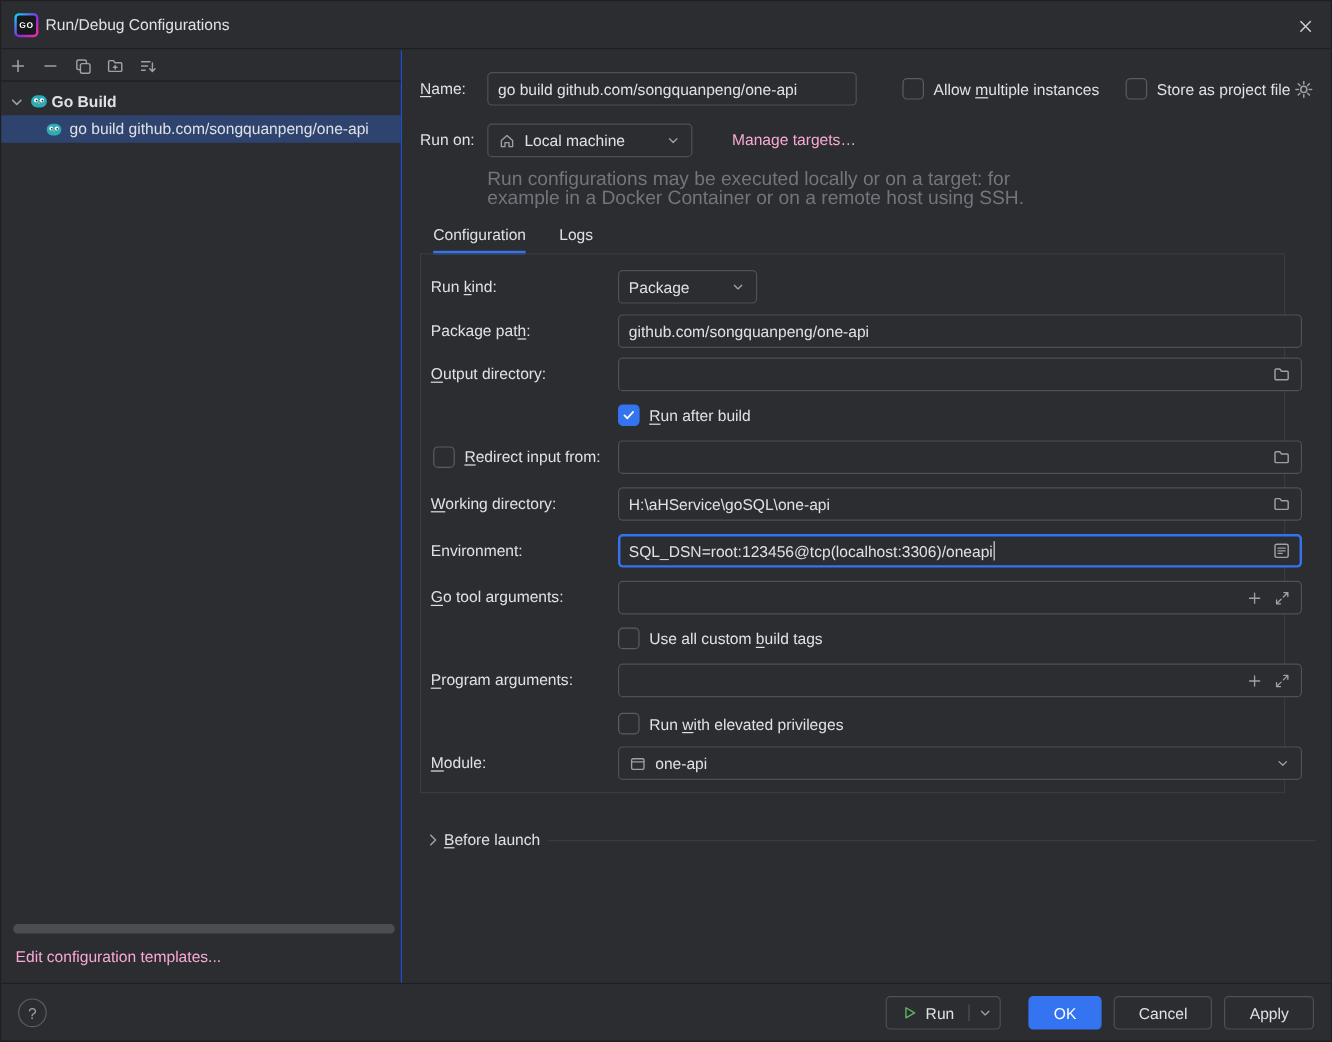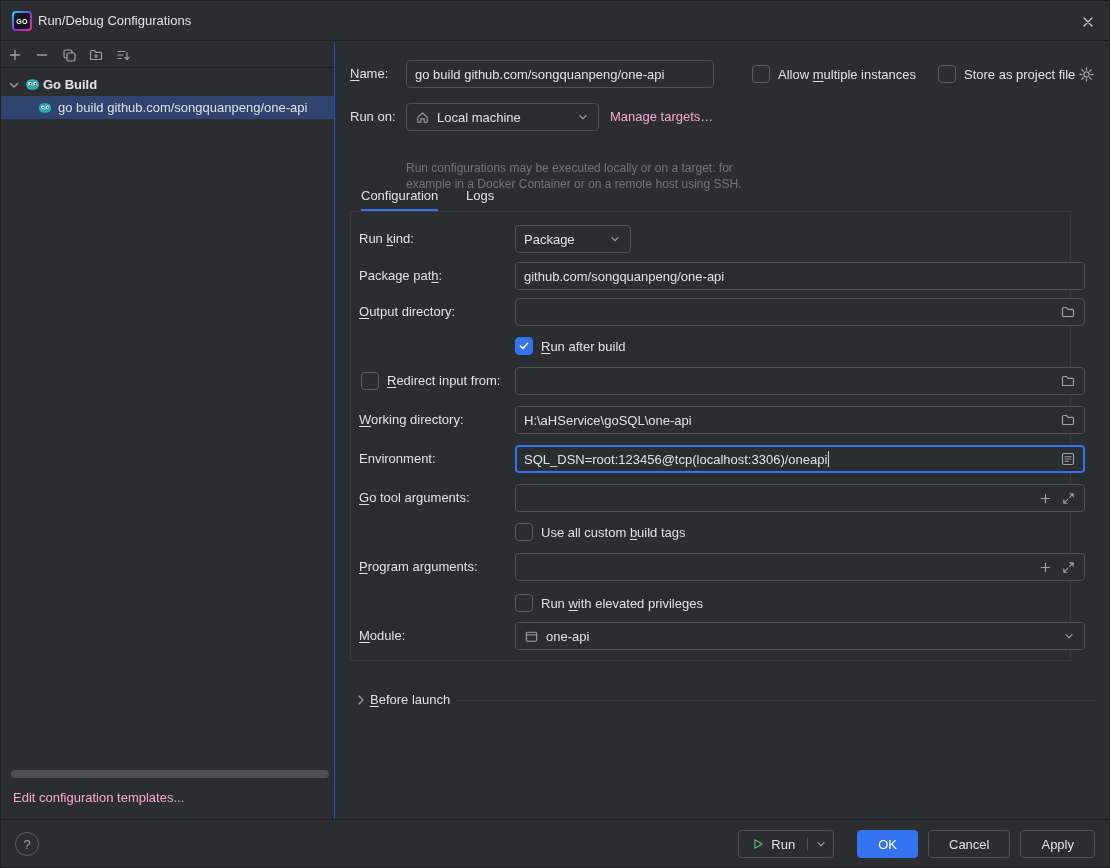--- a/index.html
+++ b/index.html
@@ -26,21 +26,21 @@
   .tool-btn { width:18px; height:18px; display:flex; align-items:center; justify-content:center; border-radius:3px; }
   .tree { padding-top:5px; }
   .tree-group { height:23px; display:flex; align-items:center; padding-left:5px; gap:3px; font-weight:bold; }
   .tree-item { height:23px; display:flex; align-items:center; gap:6px; padding-left:37px; background:#2E436E; white-space:nowrap; }
   .hscroll { position:absolute; left:10px; top:728px; width:318px; height:8px; border-radius:4px; background:#4B4D52; }
   .edit-templates { position:absolute; left:12px; top:748px; color:#548AF7; cursor:pointer; }
 
   
   .main { position:absolute; left:335px; top:41px; right:0; bottom:48px; }
   .lbl { position:absolute; line-height:28px; white-space:nowrap; }
-  .hint { position:absolute; font-size:12px; color:#71757D; white-space:nowrap;margin-top:20px; }
+  .hint { position:absolute; font-size:16px; color:#71757D; white-space:nowrap; }
   .link { color:#f9a8d4; cursor:pointer; white-space:nowrap; }
 
   .field { position:absolute; height:28px; background:#2B2D30; border:1px solid #4E5157; border-radius:4px;
     display:flex; align-items:center; padding:0 8px; }
   .field .txt { white-space:nowrap; overflow:hidden; }
   .field.focused { border:2px solid #3574F0; padding:4px 7px; }
   .field .ricons { margin-left:auto; display:flex; align-items:center; gap:8px; }
   .caret { display:inline-block; width:1px; height:16px; background:#D6D8DD; margin-left:1px; vertical-align:middle; }
 
   .dropdown { cursor:pointer; }
@@ -194,21 +194,21 @@
       <span>Store as project file</span>
     </div>
     <div style="position:absolute; left:742px; top:24px;">
       <span><svg width="17" height="17" viewBox="0 0 16 16" fill="none">
             <circle cx="8" cy="8" r="2.4" stroke="#9DA0A8" stroke-width="1.2"></circle>
             <path d="M8 1.8v2M8 12.2v2M1.8 8h2M12.2 8h2M3.6 3.6l1.4 1.4M11 11l1.4 1.4M12.4 3.6L11 5M5 11l-1.4 1.4" stroke="#9DA0A8" stroke-width="1.2" stroke-linecap="round"></path>
           </svg></span>
     </div>
 
     <div class="lbl" style="left:14px; top:61px;">Run on:</div>
-    <div class="field dropdown" style="left:70px; top:61px; width:193px;">
+    <div class="field dropdown" style="left:70px; top:61px; width:171px;">
       <span style="margin-right:7px;">
           <svg width="15" height="15" viewBox="0 0 16 16" fill="none">
             <path d="M3 7.6L8 3.2l5 4.4v5.4H9.8V9.4H6.2v3.6H3z" stroke="#9DA0A8" stroke-width="1.2" stroke-linejoin="round"></path>
           </svg>
         </span>
       <span class="txt">Local machine</span>
       <span class="chev">
           <svg width="14" height="14" viewBox="0 0 16 16" fill="none">
             <path d="M4.5 6.5L8 10l3.5-3.5" stroke="#9DA0A8" stroke-width="1.3" stroke-linecap="round" stroke-linejoin="round"></path>
           </svg>

